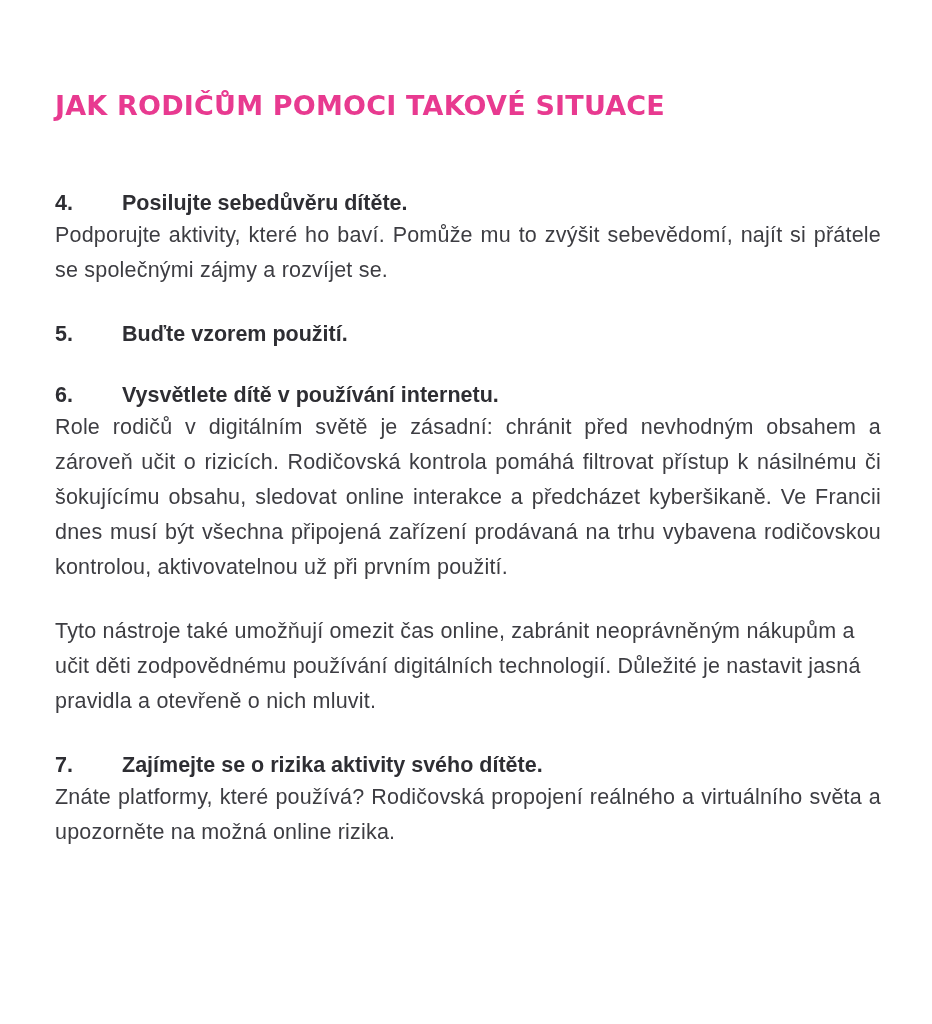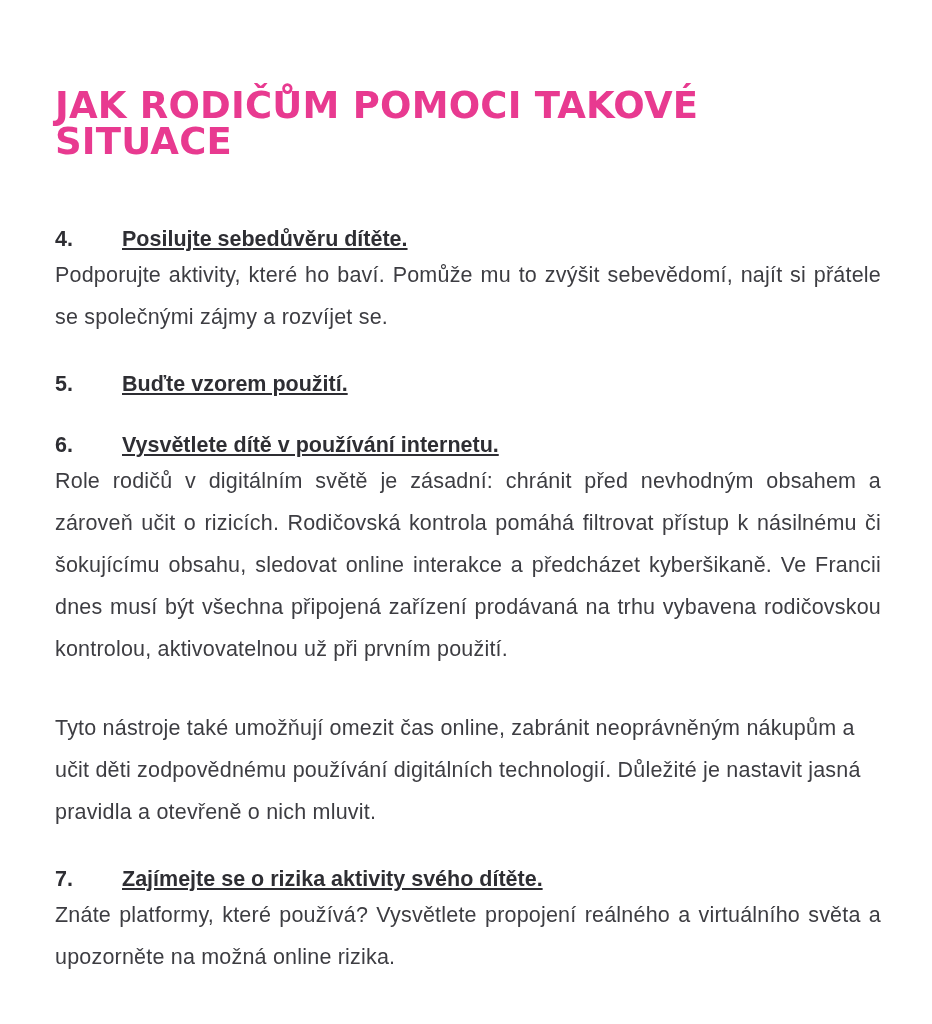--- a/index.html
+++ b/index.html
@@ -11,50 +11,50 @@
     color:var(--body);
   }
   .page {
     width:932px; height:1024px;
     padding:88px 51px 0 55px;
     background:var(--bg);
   }
   h1.page-title {
     font-family:"DejaVu Sans", sans-serif;
     font-weight:800;
-    font-size:37px;
+    font-size:27px;
     line-height:36px;
     letter-spacing:0.2px;
     color:var(--accent);
   }
   .content { margin-top:64px; }
   .item { margin-top:31px; }
   .item:first-child { margin-top:0; }
   .item-head {
     font-size:21.5px;
     line-height:30px;
     font-weight:bold;
     color:var(--title);
     display:flex;
   }
   .item-num {
     flex:0 0 auto;
     width:67px;
   }
-  .item-title { flex:1 1 auto;text-decoration:underline; }
+  .item-title { flex:1 1 auto; }
   .item p {
     font-size:21.5px;
-    line-height:42px;
+    line-height:35px;
     color:var(--body);
     text-align:justify;
     hyphens:auto;
     -webkit-hyphens:auto;
     letter-spacing:0.2px;
   }
-  .item p.gap-top { margin-top:37px; }
+  .item p.gap-top { margin-top:29px; }
   .item p.no-justify { text-align:left; }
 </style>
 </head>
 <body>
 
 <div class="page">
 
   <h1 class="page-title"><span>JAK RODIČŮM POMOCI TAKOVÉ SITUACE</span><br></h1>
 
   <div class="content">
@@ -81,17 +81,17 @@
       </div>
       <p>Role rodičů v digitálním světě je zásadní: chránit před nevhodným obsahem a zároveň učit o rizicích. Rodičovská kontrola pomáhá filtrovat přístup k násilnému či šokujícímu obsahu, sledovat online interakce a předcházet kyberšikaně. Ve Francii dnes musí být všechna připojená zařízení prodávaná na trhu vybavena rodičovskou kontrolou, aktivovatelnou už při prvním použití.</p>
       <p class="gap-top no-justify">Tyto nástroje také umožňují omezit čas online, zabránit neoprávněným nákupům a učit děti zodpovědnému používání digitálních technologií. Důležité je nastavit jasná pravidla a otevřeně o nich mluvit.</p>
     </section>
 
     <section class="item">
       <div class="item-head">
         <span class="item-num">7.</span>
         <span class="item-title">Zajímejte se o rizika aktivity svého dítěte.</span>
       </div>
-      <p>Znáte platformy, které používá? Vysvětlete propojení reálného a virtuálního světa a upozorněte na možná online rizika.</p>
+      <p>Znáte platformy, které používá? Rodičovská propojení reálného a virtuálního světa a upozorněte na možná online rizika.</p>
     </section>
 
   </div>
 </div>
 
 </body></html>

